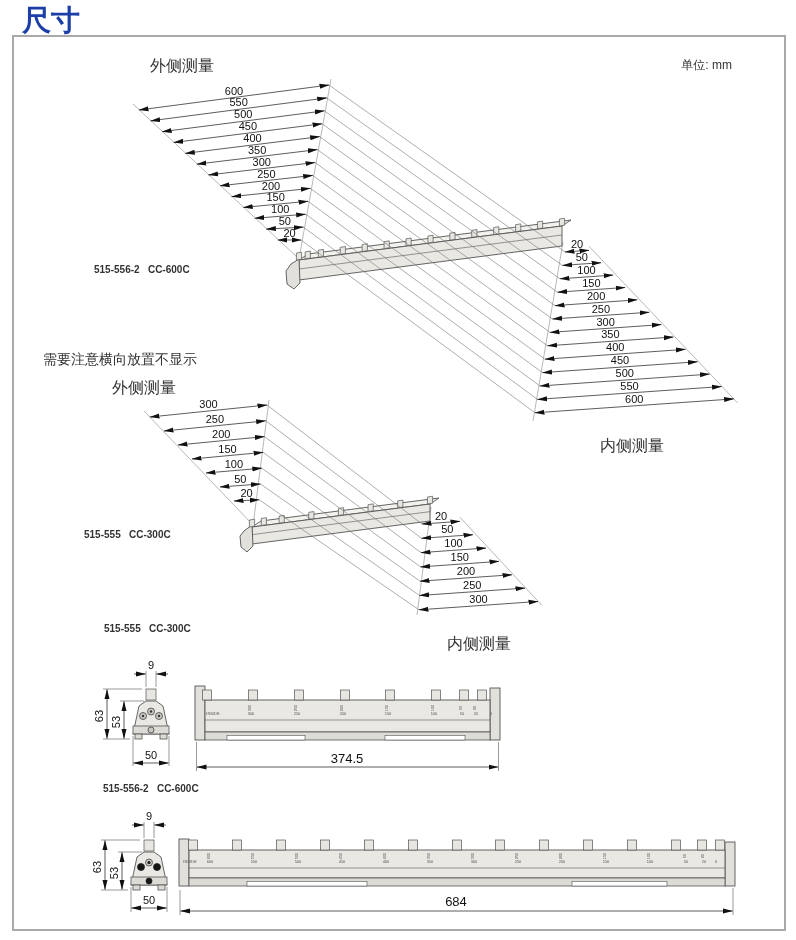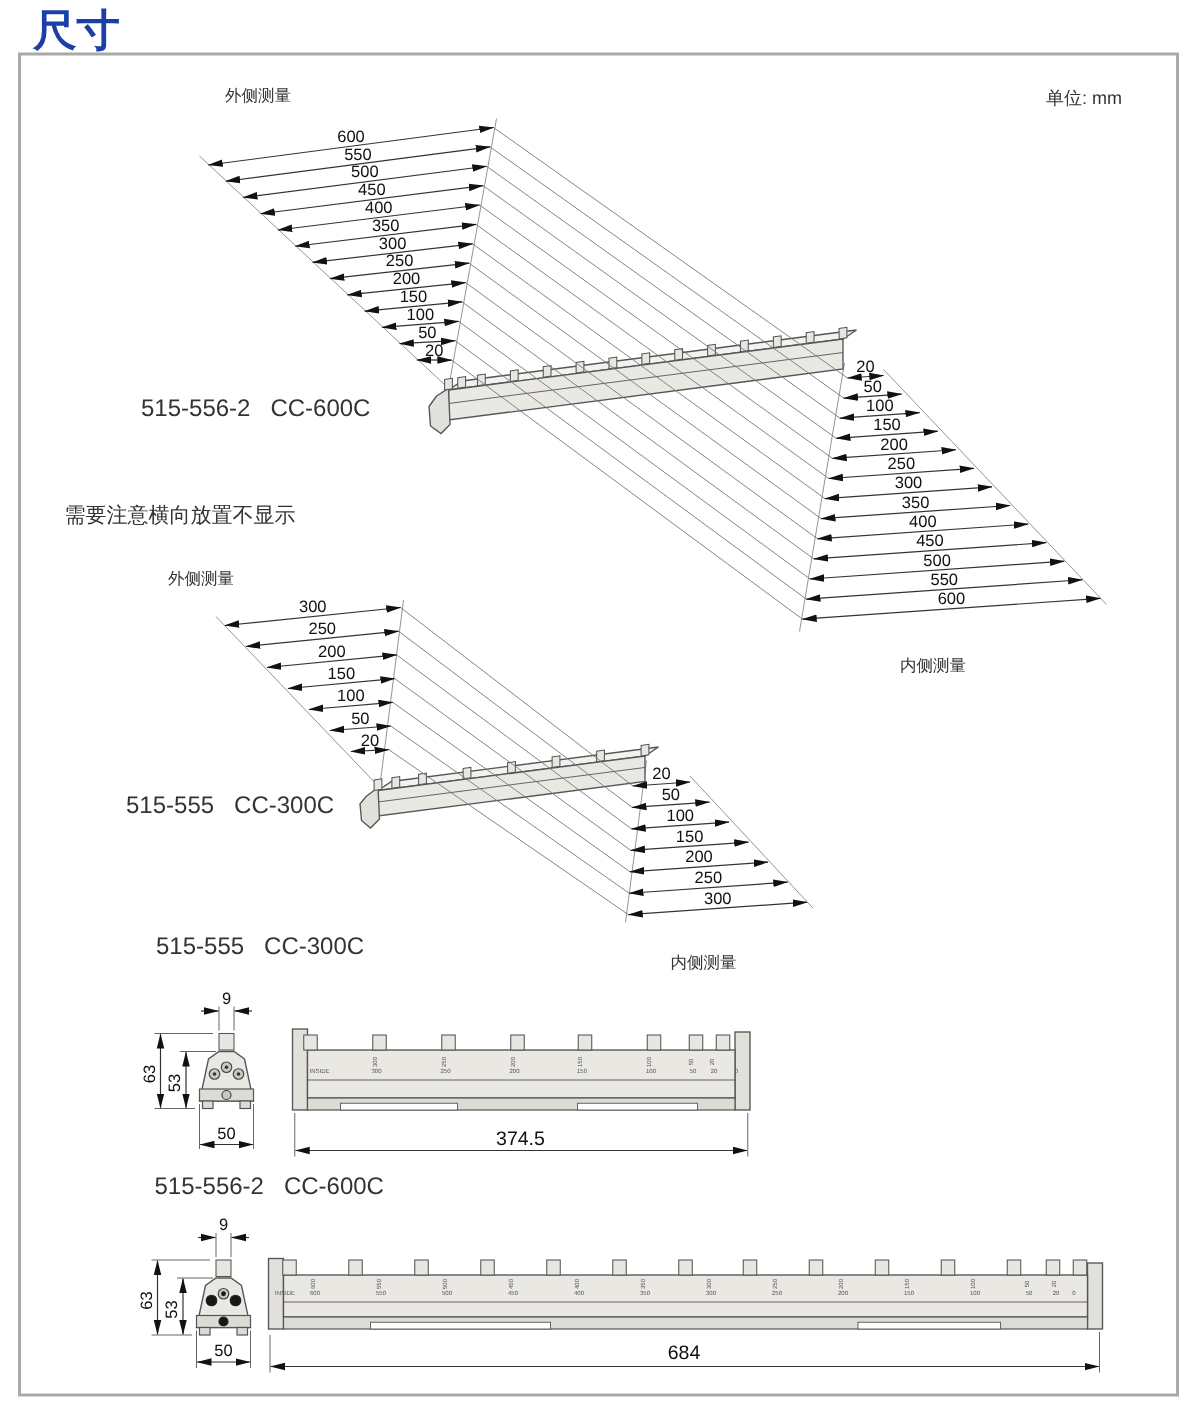--- a/index.html
+++ b/index.html
@@ -1,22 +1,22 @@
 <!DOCTYPE html>
 <html><head>
 <meta charset="utf-8">
 <style>
   html,body{margin:0;padding:0;background:#fff;width:796px;height:940px;
     font-family:"Liberation Sans","DejaVu Sans",sans-serif;position:relative;overflow:hidden}
   .page-title{position:absolute;left:22px;top:1px;font-size:29px;font-weight:bold;color:#1b3fa6}
   .panel{position:absolute;left:12px;top:35px;width:770px;height:892px;border:2px solid #a9a9a9;background:#fff;box-sizing:content-box}
   .panel .abs{position:absolute;white-space:pre;color:#333}
-  .cn{font-size:11px;color:#333}
+  .cn{font-size:16px;color:#333}
   .unit{font-size:12px;text-align:right;width:120px}
-  .prod{font-size:16px;font-weight:normal;color:#111}
+  .prod{font-size:10px;font-weight:bold;color:#111}
   .note{font-size:14px;line-height:20px;color:#222}
   svg{position:absolute;left:0;top:0}
   .dim{stroke:#333;stroke-width:.8;fill:none}
   .xln{stroke:#777;stroke-width:.6;fill:none}
   .env{stroke:#888;stroke-width:.6;fill:none}
   .tick{stroke:#555;stroke-width:.6;fill:none}
   .out{stroke:#555;stroke-width:.9;fill:#eae8e3}
   .topf{stroke:#555;stroke-width:.9;fill:#f3f2ee}
   .blockf{stroke:#555;stroke-width:.9;fill:#e2e0db}
   .stud{stroke:#555;stroke-width:.7;fill:#e8e6e1}
@@ -28,26 +28,26 @@
   .holeA{stroke:#444;stroke-width:.8;fill:#c9c7c2}
   .holeB{stroke:#222;stroke-width:.8;fill:#161616}
   text{font-family:"Liberation Sans","DejaVu Sans",sans-serif}
 </style>
 </head>
 <body>
 
 <div class="page-title">尺寸</div>
 
 <div class="panel">
-  <div class="abs cn unit" style="left:614px;top:20px">单位: mm</div>
+  <div class="abs cn unit" style="left:598px;top:20px">单位: mm</div>
 
   <div class="abs cn" style="left:136px;top:19px">外侧测量</div>
   <div class="abs cn" style="left:586px;top:399px">内侧测量</div>
   <div class="abs prod" style="left:80px;top:227px">515-556-2   CC-600C</div>
-  <div class="abs note" style="left:29px;top:256px">
+  <div class="abs note" style="left:29px;top:272px">
     <div>需要注意横向放置不显示</div>
   </div>
 
   <div class="abs cn" style="left:98px;top:341px">外侧测量</div>
   <div class="abs cn" style="left:433px;top:597px">内侧测量</div>
   <div class="abs prod" style="left:70px;top:492px">515-555   CC-300C</div>
 
   <div class="abs prod" style="left:90px;top:586px">515-555   CC-300C</div>
   <div class="abs prod" style="left:89px;top:746px">515-556-2   CC-600C</div>
 

